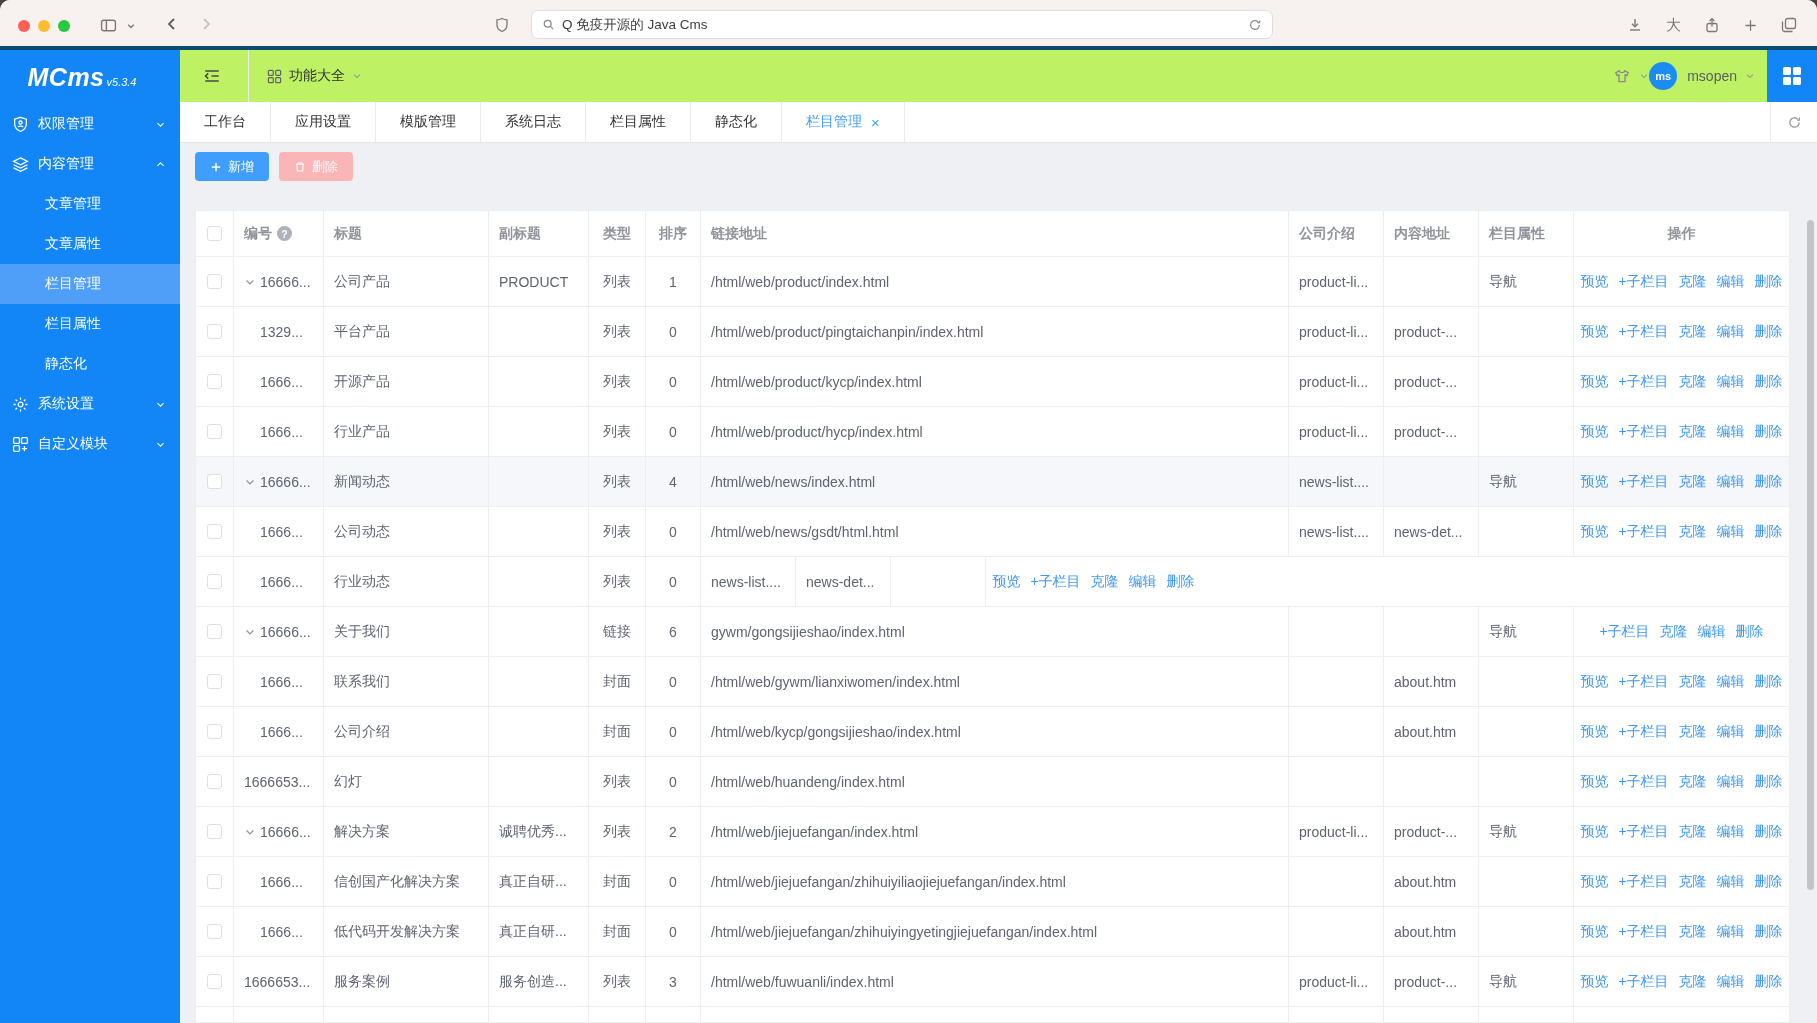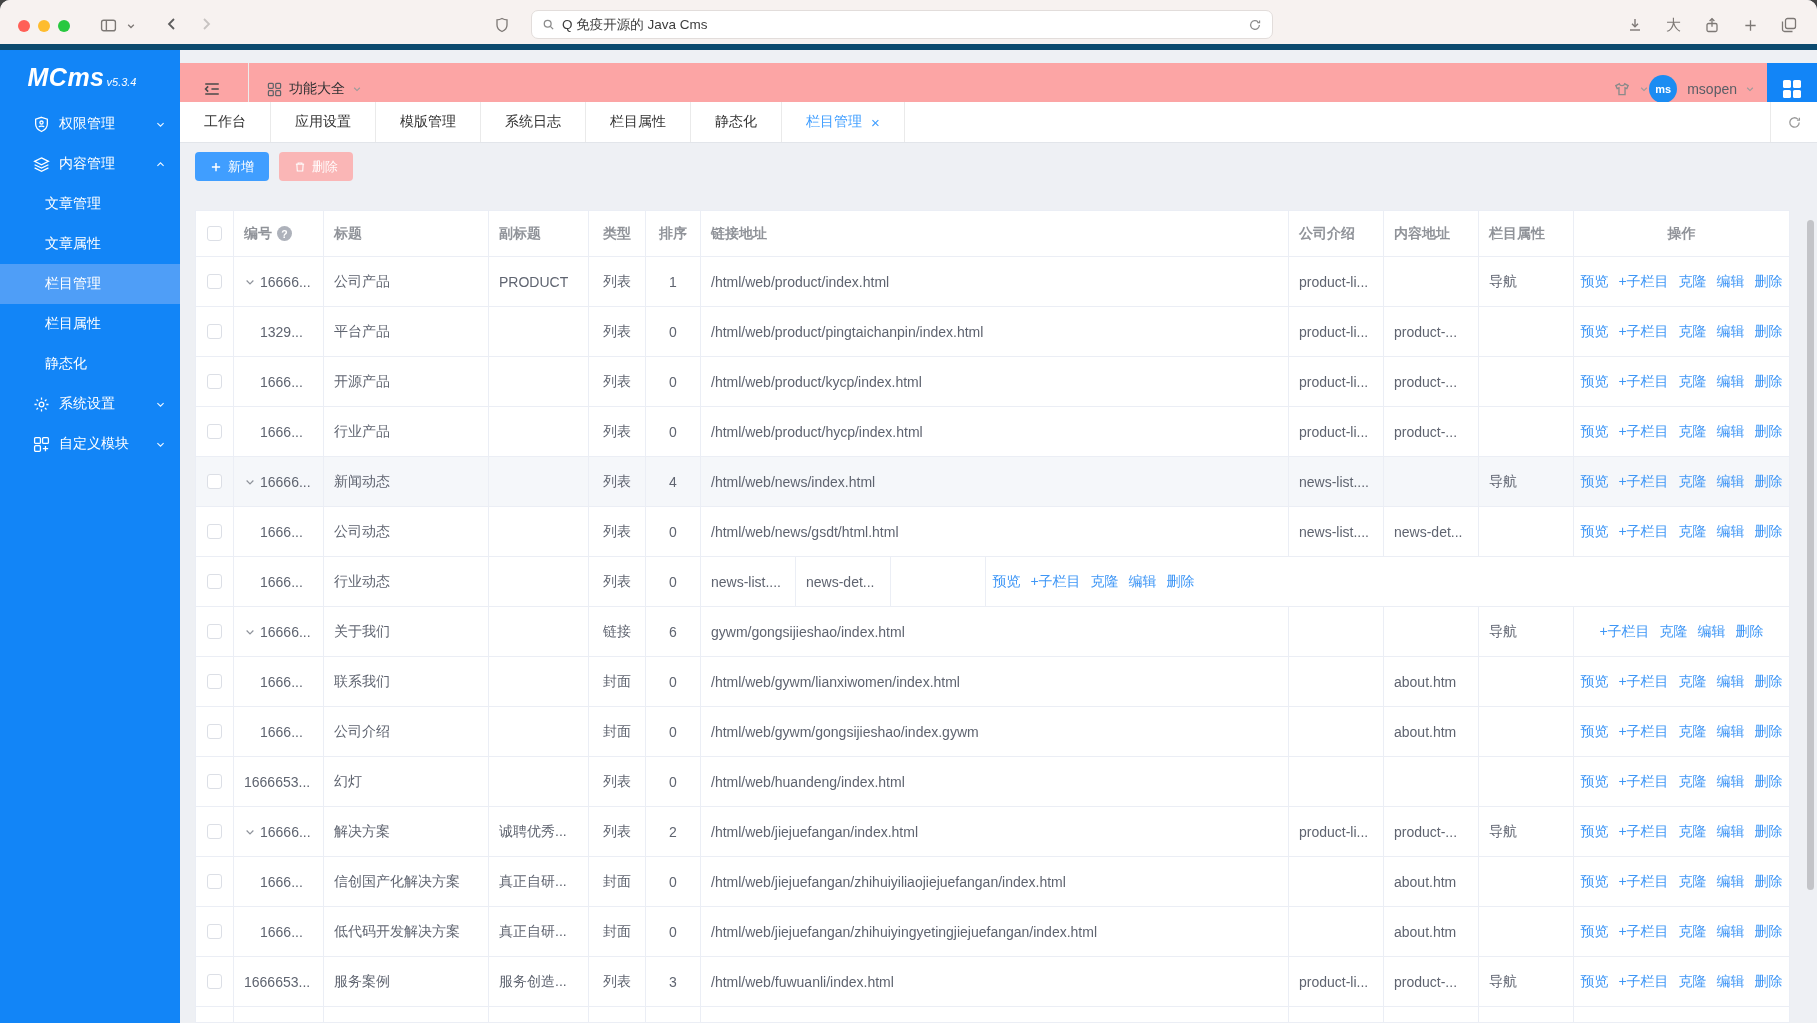--- a/index.html
+++ b/index.html
@@ -10,45 +10,45 @@
     --menu-active:#4f9ef7;
     --t-red:#ff5f57; --t-yellow:#febc2e; --t-green:#28c840;
   }
   *{margin:0;padding:0;box-sizing:border-box}
   body{font-family:"Liberation Sans","DejaVu Sans",sans-serif;background:#444}
   .screen{position:relative;width:1817px;height:1023px;background:#eef0f4;overflow:hidden;border-radius:10px 10px 0 0}
   svg{display:block}
   .icn svg{width:100%;height:100%}
 
   
-  .chrome{position:absolute;top:0;left:0;right:0;height:50px;background:#f7f2f0;border-bottom:6px solid #0c4a6e}
+  .chrome{position:absolute;top:0;left:0;right:0;height:50px;background:#f7f2f0;border-bottom:4px solid #0c4a6e}
   .t-light{position:absolute;top:20px;width:12px;height:12px;border-radius:50%}
   .tl-red{left:18px;background:var(--t-red)}
   .tl-yellow{left:38px;background:var(--t-yellow)}
   .tl-green{left:58px;background:var(--t-green)}
   .chrome-ic{position:absolute;color:#7d7875}
   .urlbar{position:absolute;left:531px;top:10px;width:742px;height:29px;background:#fff;border:1px solid #e2dddb;border-radius:7px;display:flex;align-items:center;padding:0 10px}
   .url-text{font-size:13.5px;color:#3d3d3d;margin-left:7px;white-space:nowrap}
   .chrome-right{position:absolute;right:20px;top:0;height:50px;display:flex;align-items:center;gap:23px;color:#7d7875}
   .txt-ic{font-size:15px;color:#7d7875}
 
   
   .sidebar{position:absolute;top:50px;left:0;width:180px;bottom:0;background:var(--sidebar-blue);color:#fff}
   .logo-row{height:54px;display:flex;align-items:center;justify-content:center}
   .logo-text{font-size:25px;font-weight:bold;font-style:italic;letter-spacing:.5px}
   .logo-ver{font-size:11px;font-style:italic;margin:10px 16px 0 2px}
-  .side-item{height:40px;display:flex;align-items:center;padding:0 14px 0 33px;font-size:14px;cursor:pointer}
+  .side-item{height:40px;display:flex;align-items:center;padding:0 14px 0 12px;font-size:14px;cursor:pointer}
   .side-ic{width:17px;height:17px;margin-right:9px;flex:none}
   .side-label{flex:1;white-space:nowrap}
   .side-chev{width:11px;height:11px;opacity:.95;flex:none}
   .side-sub{height:40px;display:flex;align-items:center;padding-left:45px;font-size:14px;cursor:pointer}
   .side-sub.active{background:var(--menu-active)}
 
   
-  .appbar{position:absolute;top:63px;left:180px;right:0;height:52px;background:#fca5a5}
+  .appbar{position:absolute;top:50px;left:180px;right:0;height:52px;background:#bef264}
   .fold-btn{position:absolute;left:23px;top:17px;width:18px;height:18px;color:#4a4a4a;cursor:pointer}
   .appbar-div{position:absolute;left:68px;top:0;height:100%;width:1px;background:#ececec}
   .appmenu{position:absolute;left:87px;top:0;height:100%;display:flex;align-items:center;gap:7px;cursor:pointer}
   .grid-ic{width:15px;height:15px;color:#5f6368}
   .appmenu-label{font-size:14px;color:#303133}
   .chev10{width:10px;height:10px;color:#9a9a9a}
   .appbar-right{position:absolute;right:62px;top:0;height:100%;display:flex;align-items:center}
   .tshirt-ic{width:18px;height:18px;color:#8a8a8a;cursor:pointer}
   .avatar{width:28px;height:28px;border-radius:50%;background:#1b8cf2;color:#fff;font-size:11px;font-weight:bold;display:flex;align-items:center;justify-content:center;}
   .username{font-size:14px;color:#5a5e66;margin:0 8px 0 10px}
@@ -793,21 +793,21 @@
             <div class="cell c-subtitle">
               <span></span>
             </div>
             <div class="cell c-type al-center">
               <span>封面</span>
             </div>
             <div class="cell c-sort al-center">
               <span>0</span>
             </div>
             <div class="cell c-link">
-              <span>/html/web/gywm/gongsijieshao/index.gywm</span>
+              <span>/html/web/kycp/gongsijieshao/index.html</span>
             </div>
             <div class="cell c-list">
               <span></span>
             </div>
             <div class="cell c-content">
               <span>about.htm</span>
             </div>
             <div class="cell c-attr">
               <span></span>
             </div>

